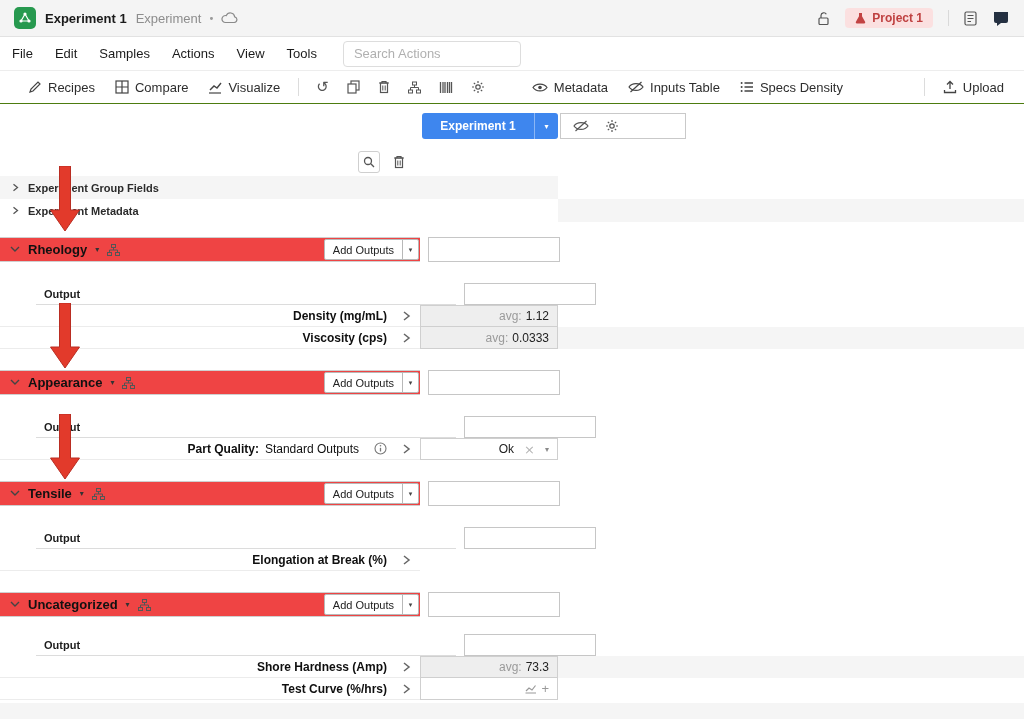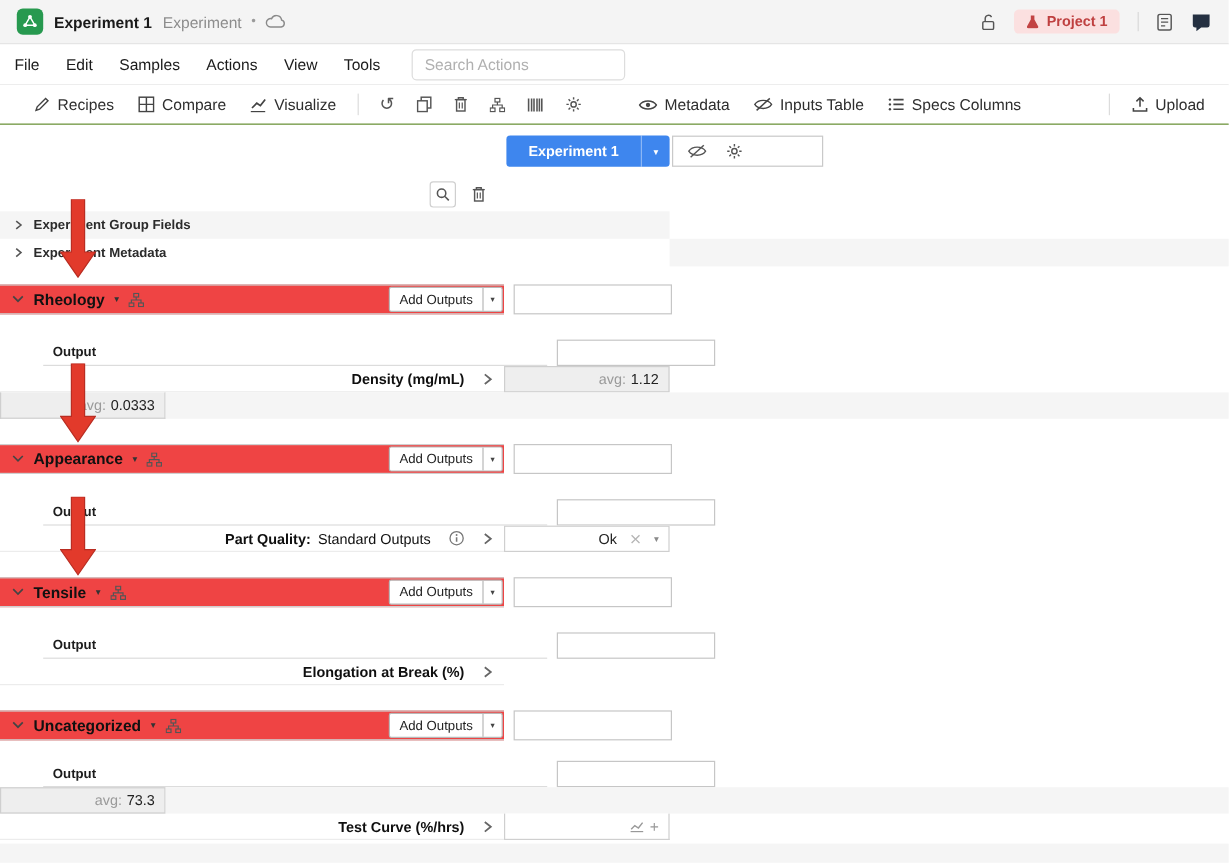--- a/index.html
+++ b/index.html
@@ -254,21 +254,21 @@
   </div>
   <div class="tbtn">
     <span>
         <svg width="14" height="12">
           <path d="M4.5 2 H13 M4.5 6 H13 M4.5 10 H13" stroke="#444" stroke-width="1.3"></path>
           <circle cx="1.6" cy="2" r="1" fill="#444"></circle>
           <circle cx="1.6" cy="6" r="1" fill="#444"></circle>
           <circle cx="1.6" cy="10" r="1" fill="#444"></circle>
         </svg>
       </span>
-    <span>Specs Columns</span>
+    <span>Specs Density</span>
   </div>
   <span class="vsep ml-auto"></span>
   <div class="tbtn">
     <span>
         <svg width="14" height="14">
           <path d="M7 1.5 V9 M4 4.5 L7 1.5 L10 4.5" fill="none" stroke="#444" stroke-width="1.3"></path>
           <path d="M1.5 10 V12.5 H12.5 V10" fill="none" stroke="#444" stroke-width="1.3"></path>
         </svg>
       </span>
     <span>Upload</span>
@@ -385,20 +385,28 @@
         </svg>
       </span>
   </div>
   <div class="valcell avg">
     <span class="pre">avg:</span>
     <span class="val">1.12</span>
   </div>
   <div class="rest"></div>
 </div>
 <div class="trow drow">
+  <div class="lbl">
+    <span class="dlabel">Viscosity (cps)</span>
+    <span>
+        <svg width="9" height="12">
+          <path d="M2 2 L7 6 L2 10" fill="none" stroke="#666" stroke-width="1.5"></path>
+        </svg>
+      </span>
+  </div>
   <div class="valcell avg nt">
     <span class="pre">avg:</span>
     <span class="val">0.0333</span>
   </div>
   <div class="rest rg"></div>
 </div>
 
 <div class="g21"></div>
 
 <div class="trow sec">
@@ -553,20 +561,28 @@
 <div class="trow outrow">
   <div class="lbl">
       <span>Output</span>
     </div>
   <div class="gapcol"></div>
   <div class="valbox"></div>
   <div class="rest"></div>
 </div>
 
 <div class="trow drow">
+  <div class="lbl">
+    <span class="dlabel">Shore Hardness (Amp)</span>
+    <span>
+        <svg width="9" height="12">
+          <path d="M2 2 L7 6 L2 10" fill="none" stroke="#666" stroke-width="1.5"></path>
+        </svg>
+      </span>
+  </div>
   <div class="valcell avg">
     <span class="pre">avg:</span>
     <span class="val">73.3</span>
   </div>
   <div class="rest rg"></div>
 </div>
 <div class="trow drow">
   <div class="lbl">
     <span class="dlabel">Test Curve (%/hrs)</span>
     <span>

